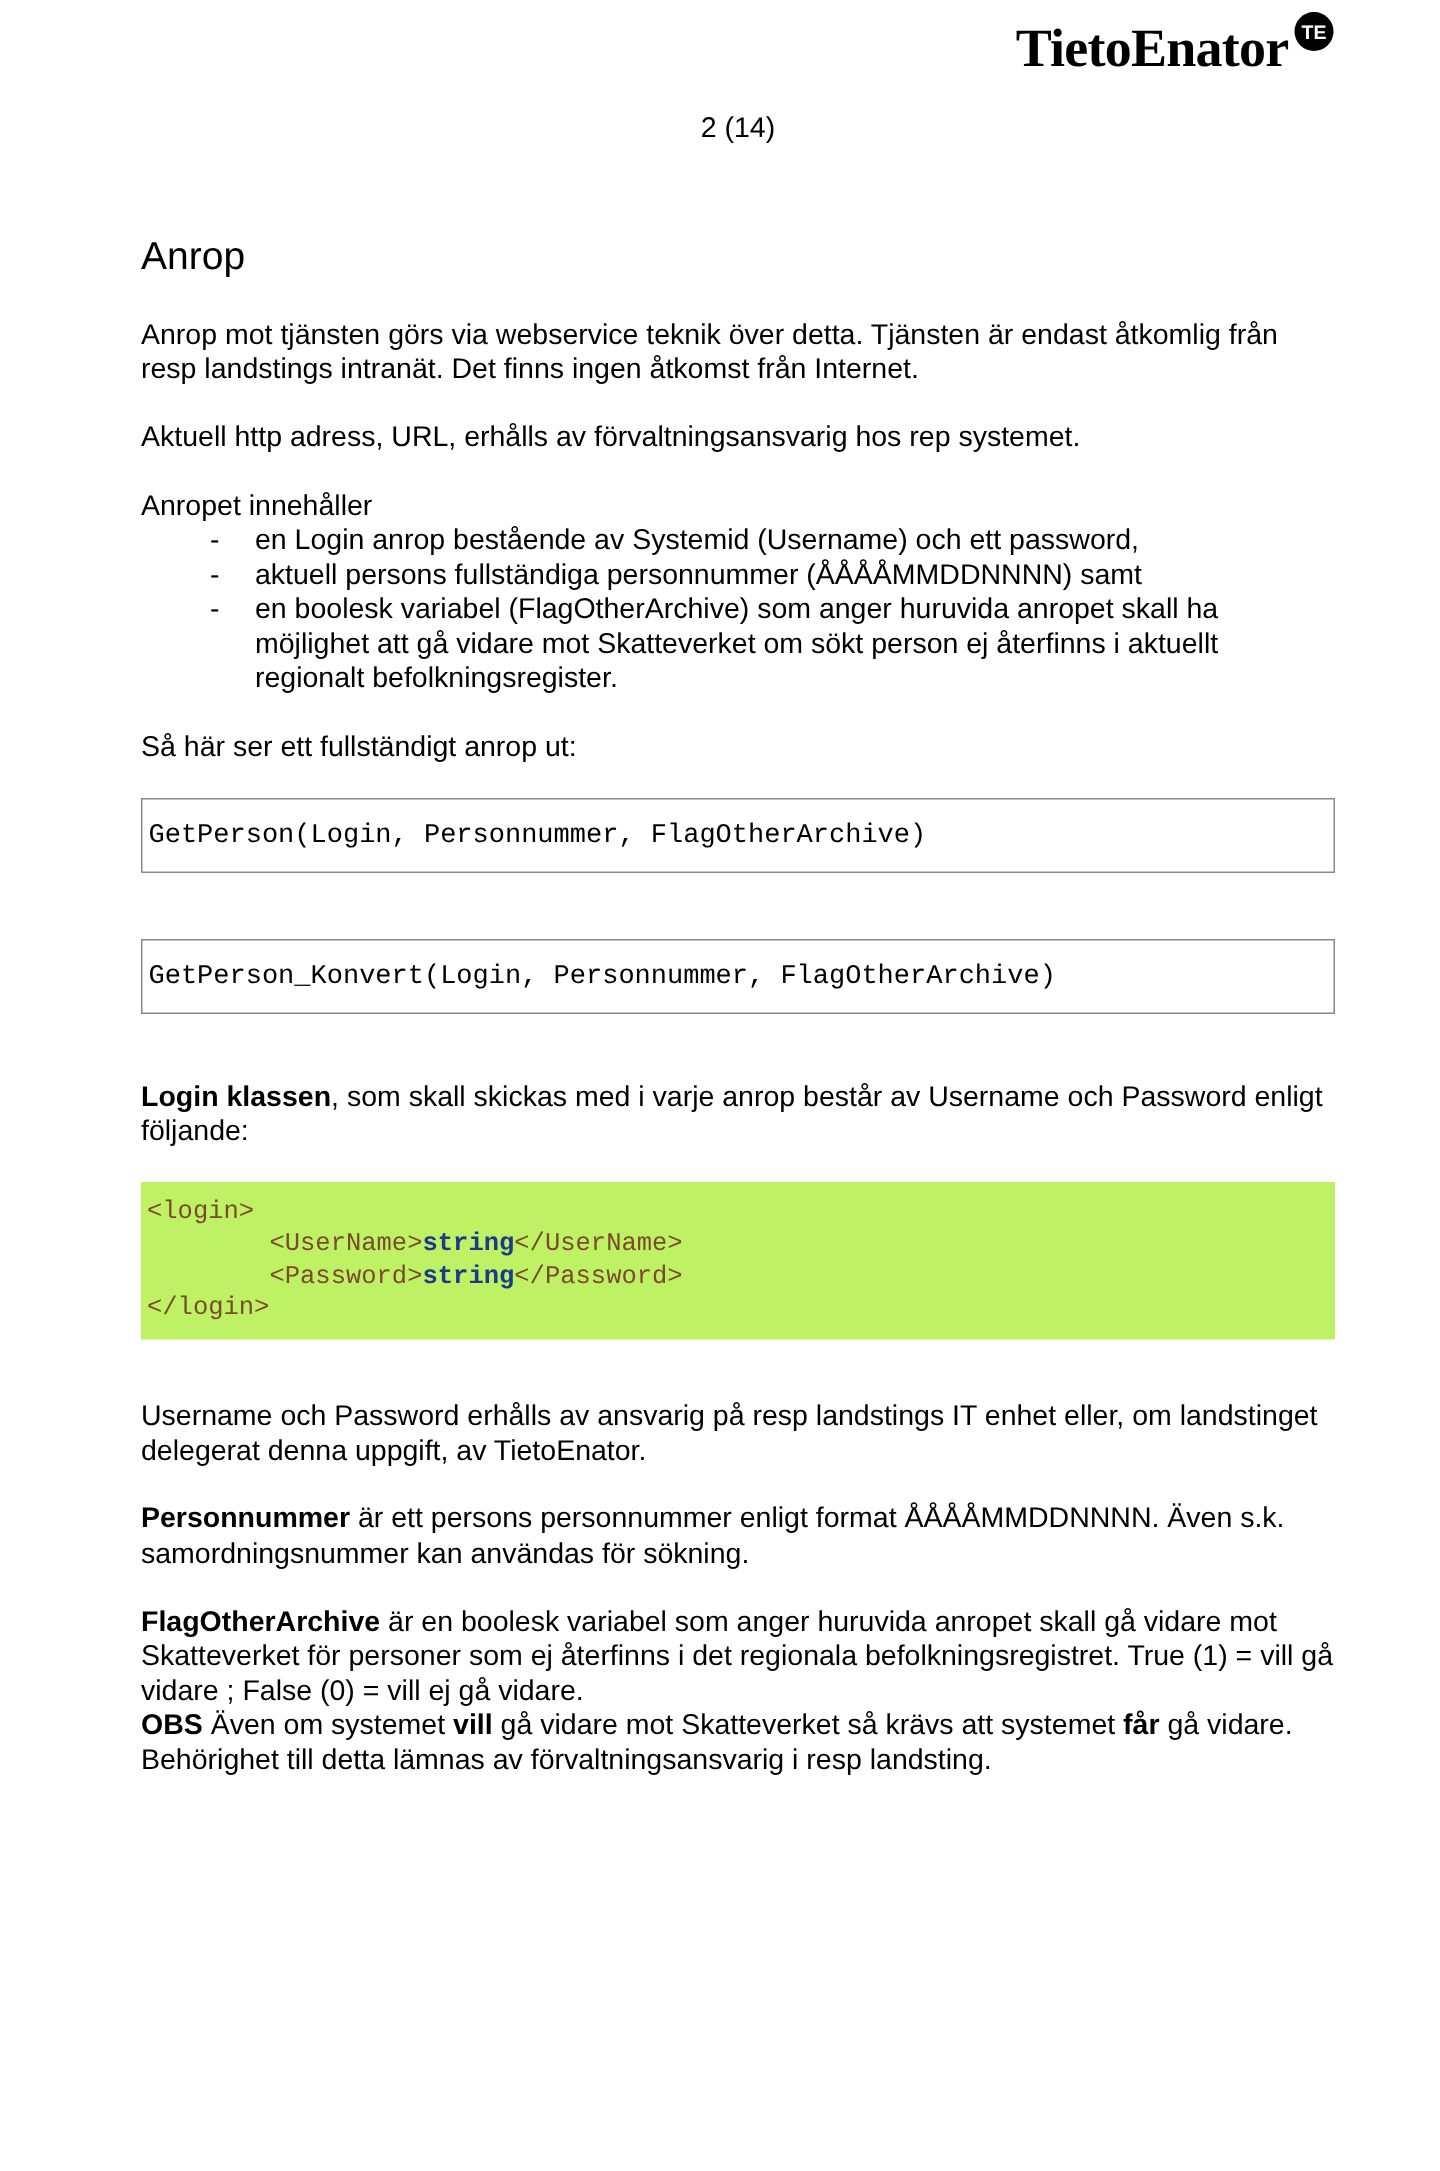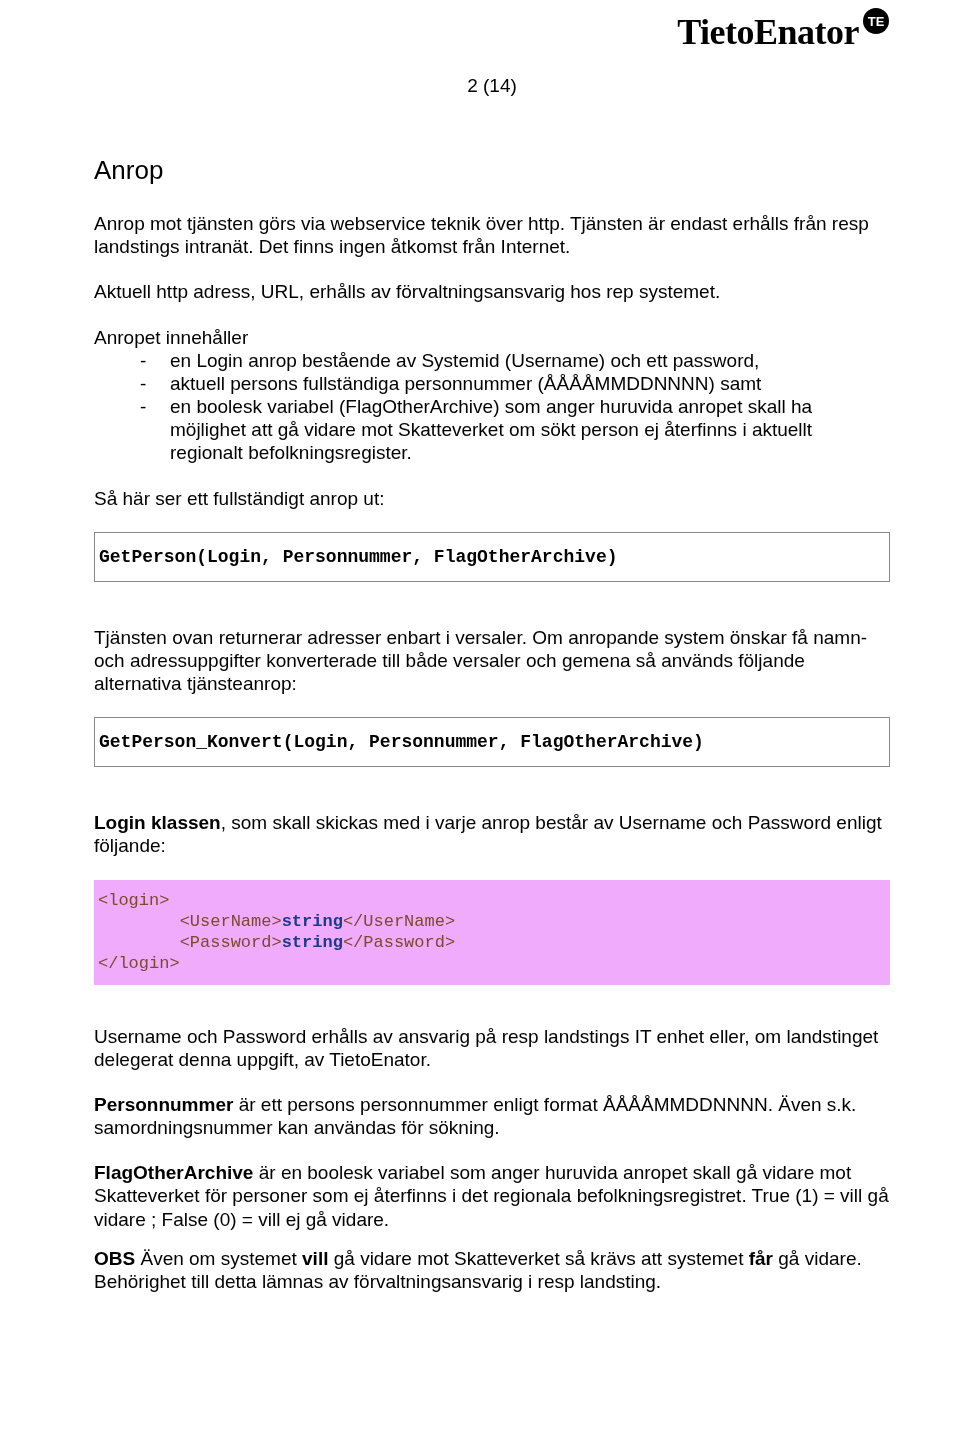--- a/index.html
+++ b/index.html
@@ -82,24 +82,23 @@
     text-indent: 0;
   }
   .codebox {
     border: 1px solid #888;
     padding: 14px 10px 14px 4px;
     margin: 10px 0 44px 0;
     font-family: "Courier New", Courier, monospace;
     font-size: 18px;
     white-space: pre-wrap;
     box-sizing: border-box;
-    font-weight: bold;
   }
   .xmlbox {
-    background: #f0abfc;
+    background: #bef264;
     padding: 10px 8px 10px 4px;
     margin: 6px 0 40px 0;
     font-family: "Courier New", Courier, monospace;
     font-size: 17px;
     line-height: 1.25;
     white-space: pre;
     box-sizing: border-box;
   }
   .xml-tag { color: #7a4a2a; }
   .xml-val { color: #1a3a8a; font-weight: 700; }
@@ -120,54 +119,53 @@
           <text x="14" y="19" text-anchor="middle" font-family="Arial" font-size="13" font-weight="700" fill="#fff">TE</text>
         </svg>
       </span>
     </div>
   </div>
 
   <div class="page-num">2 (14)</div>
 
   <h1 class="title">Anrop</h1>
 
-  <p class="body">Anrop mot tjänsten görs via webservice teknik över http. Tjänsten är endast erhålls från resp landstings intranät. Det finns ingen åtkomst från Internet.</p>
+  <p class="body">Anrop mot tjänsten görs via webservice teknik över detta. Tjänsten är endast åtkomlig från resp landstings intranät. Det finns ingen åtkomst från Internet.</p>
 
   <p class="body">Aktuell http adress, URL, erhålls av förvaltningsansvarig hos rep systemet.</p>
 
   <p class="list-intro">Anropet innehåller</p>
   <ul class="dashlist">
     <li>en Login anrop bestående av Systemid (Username) och ett password,</li>
     <li>aktuell persons fullständiga personnummer (ÅÅÅÅMMDDNNNN) samt</li>
     <li>en boolesk variabel (FlagOtherArchive) som anger huruvida anropet skall ha möjlighet att gå vidare mot Skatteverket om sökt person ej återfinns i aktuellt regionalt befolkningsregister.</li>
   </ul>
 
   <p class="body">Så här ser ett fullständigt anrop ut:</p>
 
   <div class="codebox">GetPerson(Login, Personnummer, FlagOtherArchive)</div>
 
-  <p class="body">Tjänsten ovan returnerar adresser enbart i versaler. Om anropande system önskar få namn- och adressuppgifter konverterade till både versaler och gemena så används följande alternativa tjänsteanrop:</p>
 
   <div class="codebox">GetPerson_Konvert(Login, Personnummer, FlagOtherArchive)</div>
 
   <p class="body">
     <span class="bold run">Login klassen</span><span class="run">, som skall skickas med i varje anrop består av Username och Password enligt följande:</span>
   </p>
 
   <div class="xmlbox"><span class="xml-tag">&lt;login&gt;</span>
         <span class="xml-tag">&lt;UserName&gt;</span><span class="xml-val">string</span><span class="xml-tag">&lt;/UserName&gt;</span>
         <span class="xml-tag">&lt;Password&gt;</span><span class="xml-val">string</span><span class="xml-tag">&lt;/Password&gt;</span>
 <span class="xml-tag">&lt;/login&gt;</span></div>
 
   <p class="body">Username och Password erhålls av ansvarig på resp landstings IT enhet eller, om landstinget delegerat denna uppgift, av TietoEnator.</p>
 
   <p class="body">
     <span class="bold run">Personnummer</span><span class="run"> är ett persons personnummer enligt format ÅÅÅÅMMDDNNNN. Även s.k. samordningsnummer kan användas för sökning.</span>
   </p>
 
-  <p class="body" style="margin-bottom:16px;">
+  <p class="body" style="margin-bottom:0;">
     <span class="bold run">FlagOtherArchive</span><span class="run"> är en boolesk variabel som anger huruvida anropet skall gå vidare mot Skatteverket för personer som ej återfinns i det regionala befolkningsregistret. True (1) = vill gå vidare ; False (0) = vill ej gå vidare.</span>
   </p>
   <p class="body">
     <span class="bold run">OBS</span><span class="run"> Även om systemet </span><span class="bold run">vill</span><span class="run"> gå vidare mot Skatteverket så krävs att systemet </span><span class="bold run">får</span><span class="run"> gå vidare. Behörighet till detta lämnas av förvaltningsansvarig i resp landsting.</span>
   </p>
 
 </div>
 
 </body></html>

